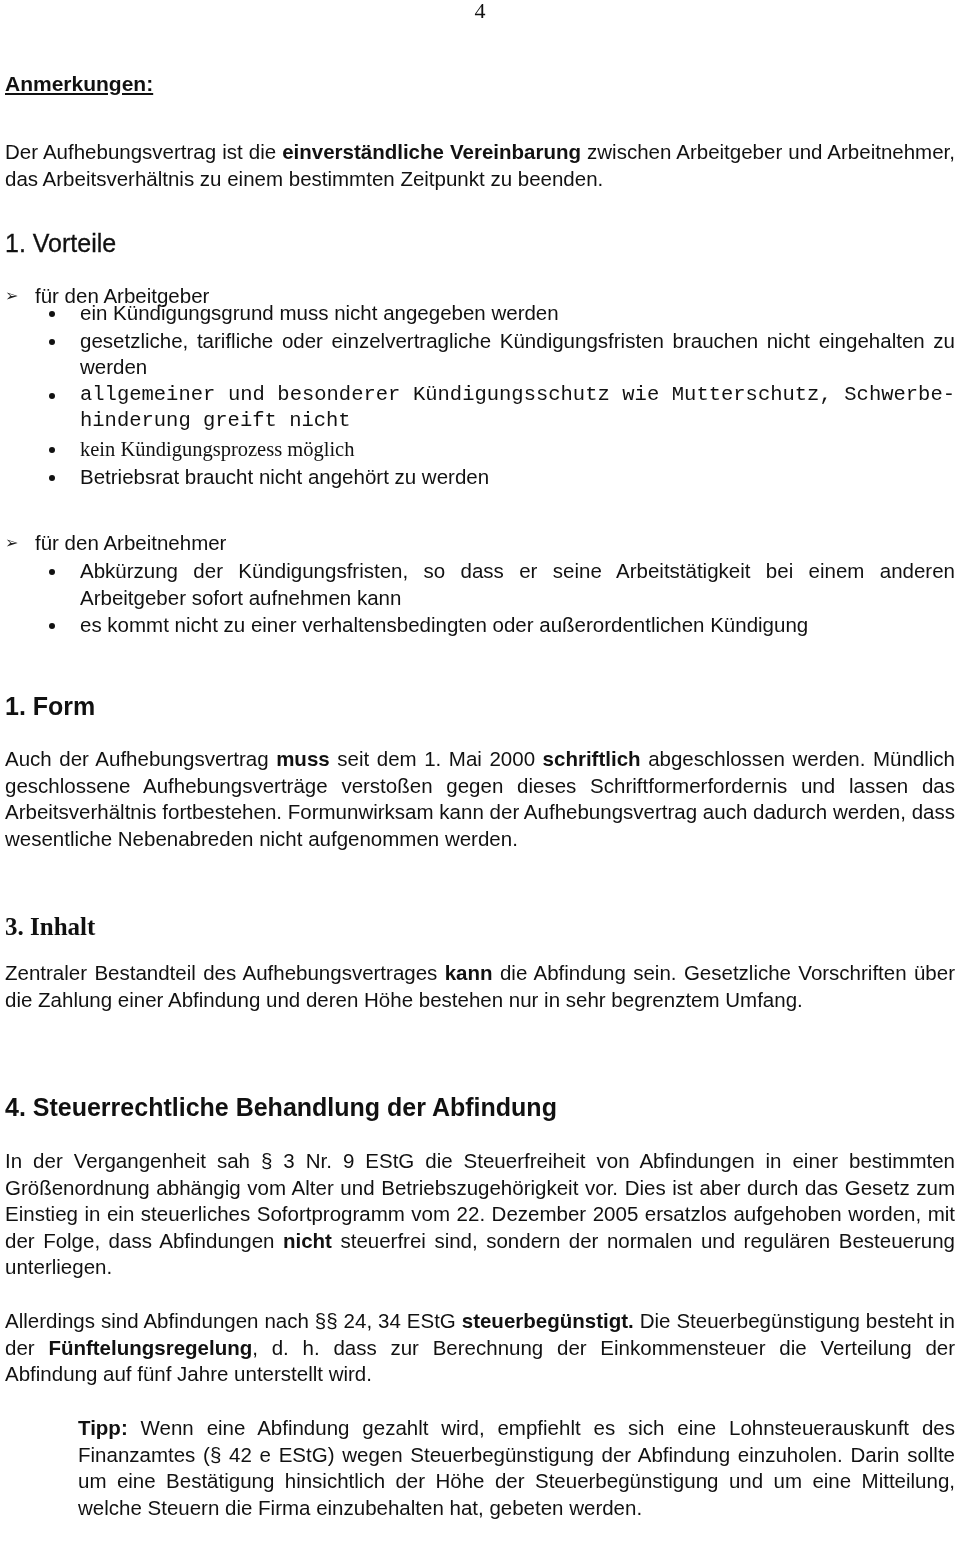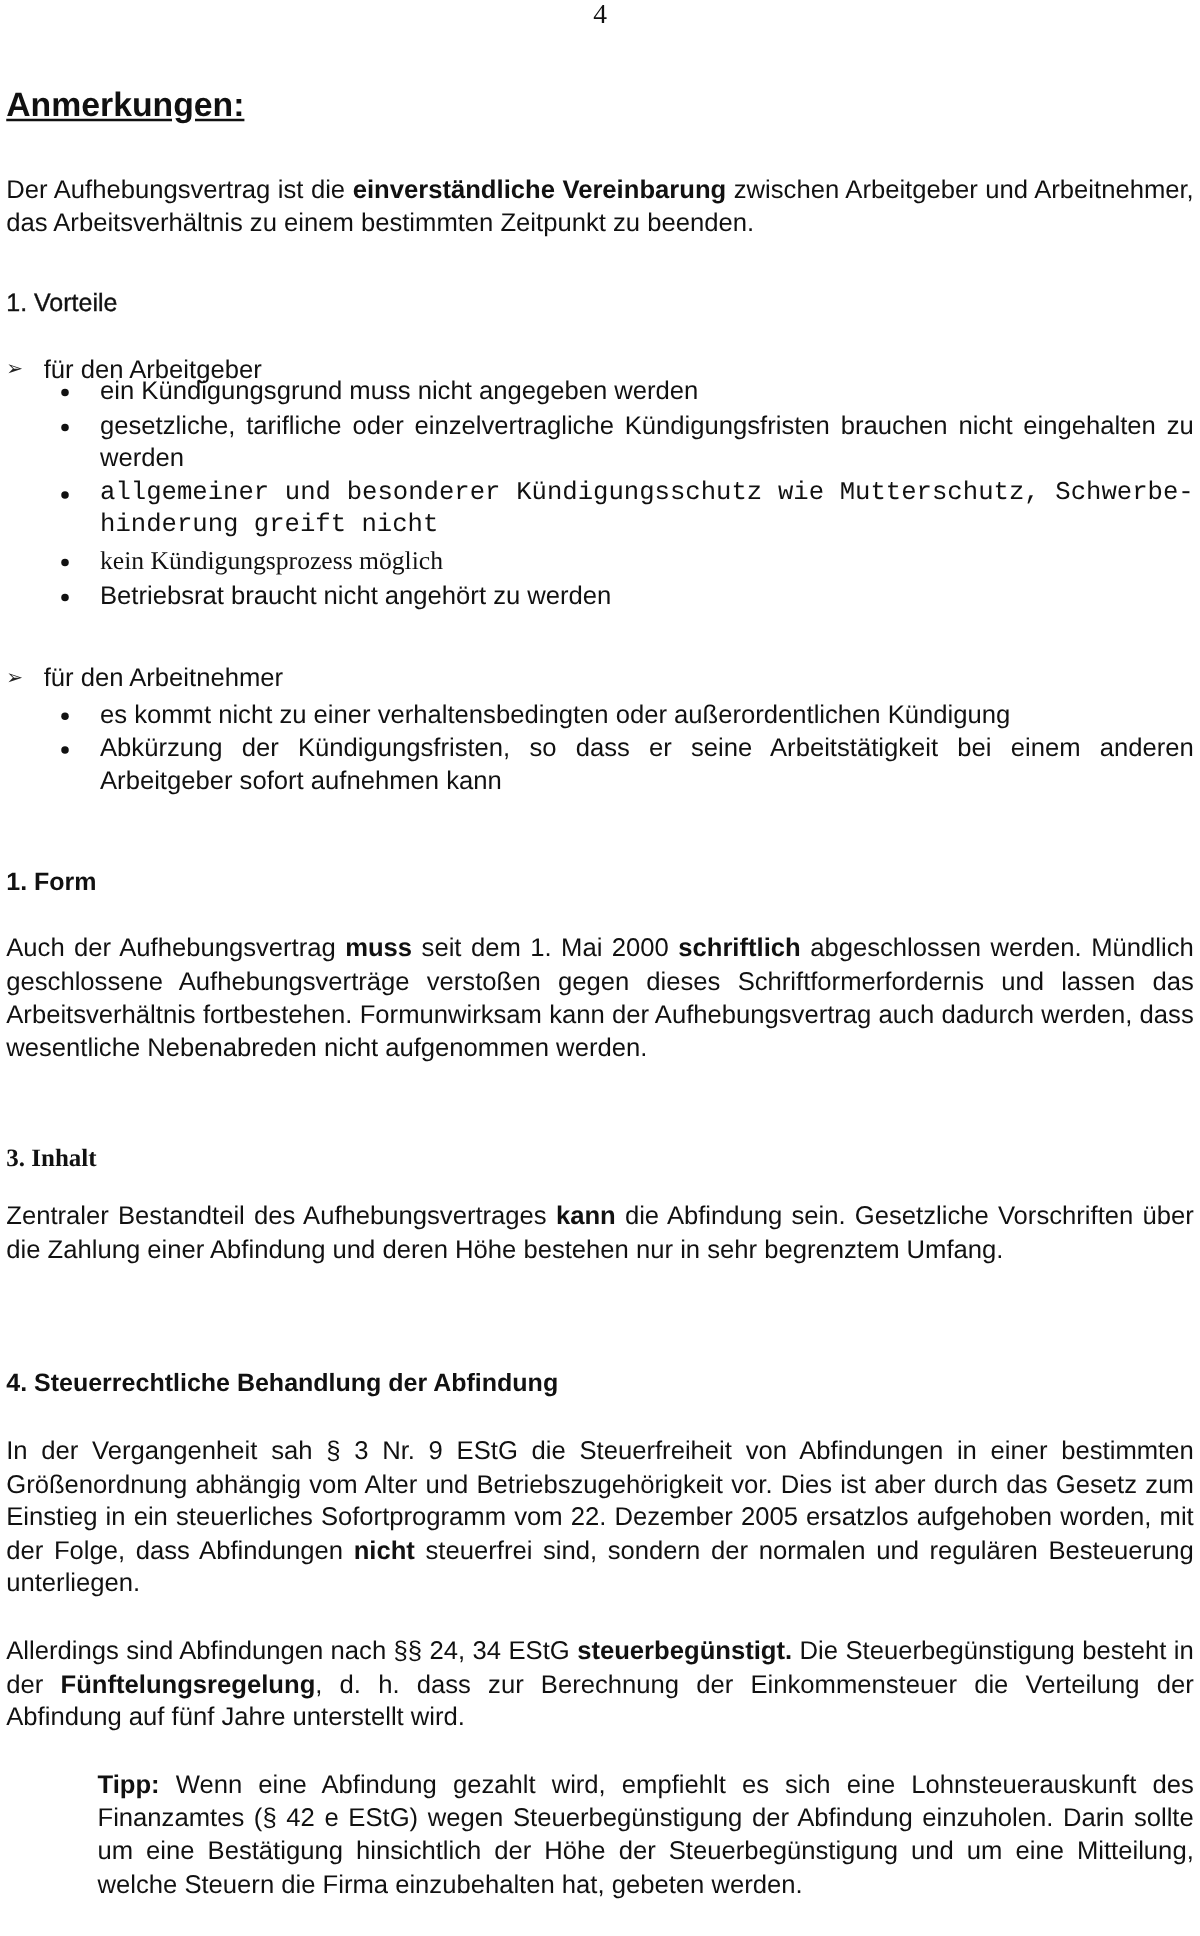--- a/index.html
+++ b/index.html
@@ -3,23 +3,23 @@
 <meta charset="utf-8">
 <style>
   html, body { margin: 0; padding: 0; background: #ffffff; }
   body {
     width: 960px; height: 1549px; position: relative; overflow: hidden;
     font-family: "Liberation Sans", sans-serif; color: #111111;
     font-size: 20.5px; line-height: 26.6px;
   }
   .abs { position: absolute; }
   .pagenum { top: 0; left: 0; width: 960px; text-align: center; font-family: "Liberation Serif", serif; font-size: 22px; line-height: 22px; }
-  .heading-u { left: 5px; top: 71px; font-weight: bold; text-decoration: underline; font-size: 27px; }
+  .heading-u { left: 5px; top: 71px; font-weight: bold; text-decoration: underline; font-size: 21px; }
   .para { left: 5px; width: 950px; text-align: justify; text-align-last: left; }
-  .sec { left: 5px; font-weight: bold; font-size: 20px; }
+  .sec { left: 5px; font-weight: bold; font-size: 25px; }
   .arrow-row { left: 5px; display: flex; align-items: center; }
   .arrow { width: 22px; display: inline-block; font-size: 16px; color: #222; }
   .bullets { left: 45px; width: 910px; margin: 0; padding: 0; list-style: none; }
   .bullets li { position: relative; padding-left: 35px; text-align: justify; }
   .bullets li .dot { position: absolute; left: 0; top: 0; width: 35px; }
   .dot::before { content: ""; position: absolute; left: 4px; top: 11px; width: 6px; height: 6px; border-radius: 50%; background: #111; }
   .tip { left: 78px; width: 877px; text-align: justify; }
   b { font-weight: bold; }
 </style>
 </head>
@@ -47,22 +47,22 @@
   <li style="margin-top:1px;font-family:Liberation Serif, serif;"><span class="dot"></span><span>kein Kündigungsprozess möglich</span></li>
   <li style="margin-top:1px;"><span class="dot"></span><span>Betriebsrat braucht nicht angehört zu werden</span></li>
 </ul>
 
 <div class="abs arrow-row" style="top:530px;">
   <span class="arrow">➢</span>
   <span style="margin-left:8px;">für den Arbeitnehmer</span>
 </div>
 
 <ul class="abs bullets" style="top:558px;">
+  <li><span class="dot"></span><span>Abkürzung der Kündigungsfristen, so dass er seine Arbeitstätigkeit bei einem anderen Arbeitgeber sofort aufnehmen kann</span></li>
   <li style="margin-top:1px;"><span class="dot"></span><span>es kommt nicht zu einer verhaltensbedingten oder außerordentlichen Kündigung</span></li>
-  <li><span class="dot"></span><span>Abkürzung der Kündigungsfristen, so dass er seine Arbeitstätigkeit bei einem anderen Arbeitgeber sofort aufnehmen kann</span></li>
 </ul>
 
 <div class="abs sec" style="top:693px;">1. Form</div>
 
 <div class="abs para" style="top:746px;">
   <span>Auch der Aufhebungsvertrag </span><b>muss</b><span> seit dem 1. Mai 2000 </span><b>schriftlich</b><span> abgeschlossen werden. Mündlich geschlossene Aufhebungsverträge verstoßen gegen dieses Schriftformerfordernis und lassen das Arbeitsverhältnis fortbestehen. Formunwirksam kann der Aufhebungsvertrag auch dadurch werden, dass wesentliche Nebenabreden nicht aufgenommen werden.</span>
 </div>
 
 <div class="abs sec" style="top:914px;font-family:Liberation Serif, serif;">3. Inhalt</div>
 

